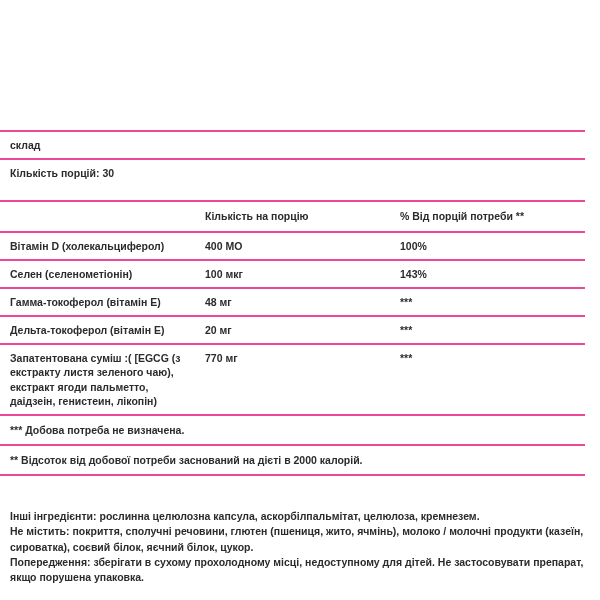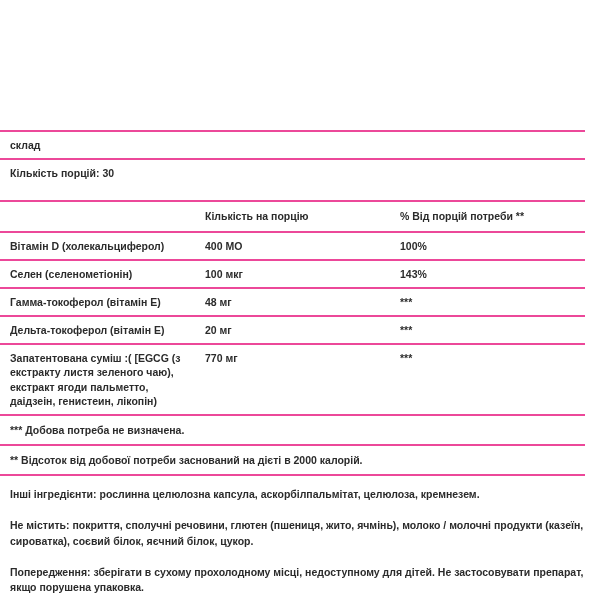--- a/index.html
+++ b/index.html
@@ -62,22 +62,22 @@
   .tail {
     padding: 0 14px 0 10px;
     font-size: 10.5px;
     font-weight: bold;
     line-height: 1.45;
     color: #2b2b2b;
   }
   .tail p {
     margin: 0;
   }
-  .tail .p-gap-lg { margin-top: 11px; }
-  .tail .p-gap-md { margin-top: 16px; }
+  .tail .p-gap-lg { margin-top: 33px; }
+  .tail .p-gap-md { }
 </style>
 </head>
 <body>
 
 <div class="page">
 
   <div class="spacer-top"></div>
 
   <table class="facts-table">
     <tbody>

